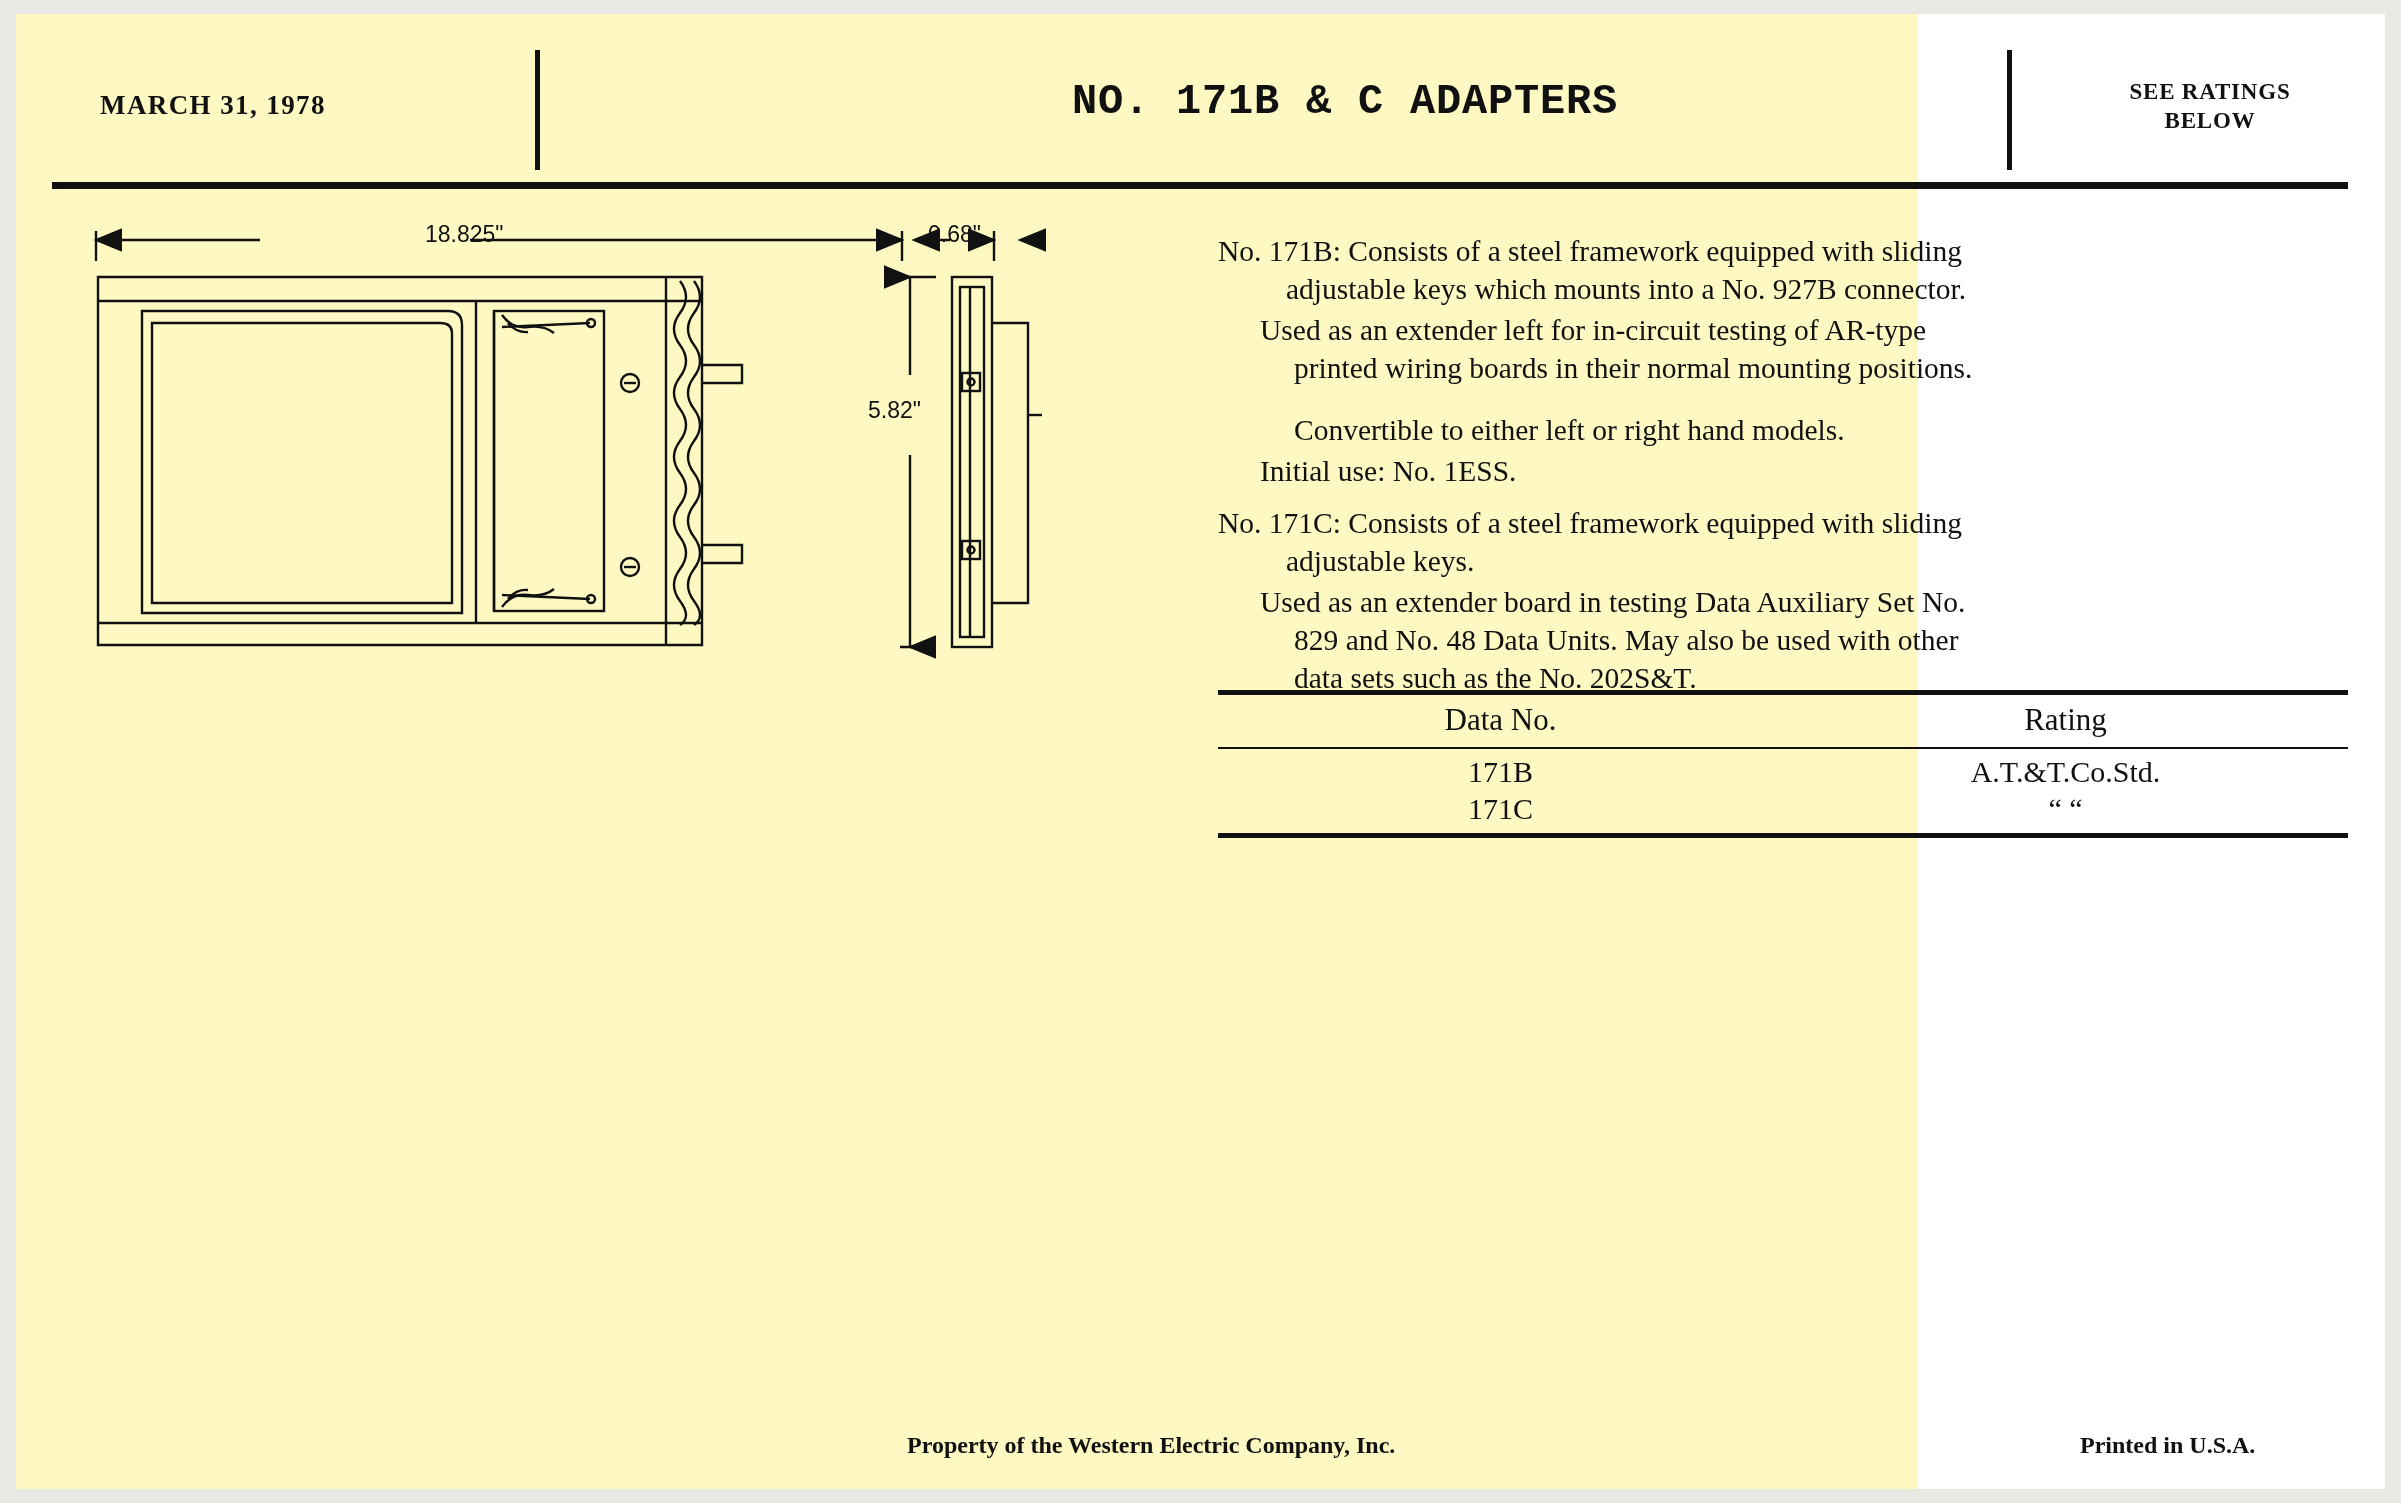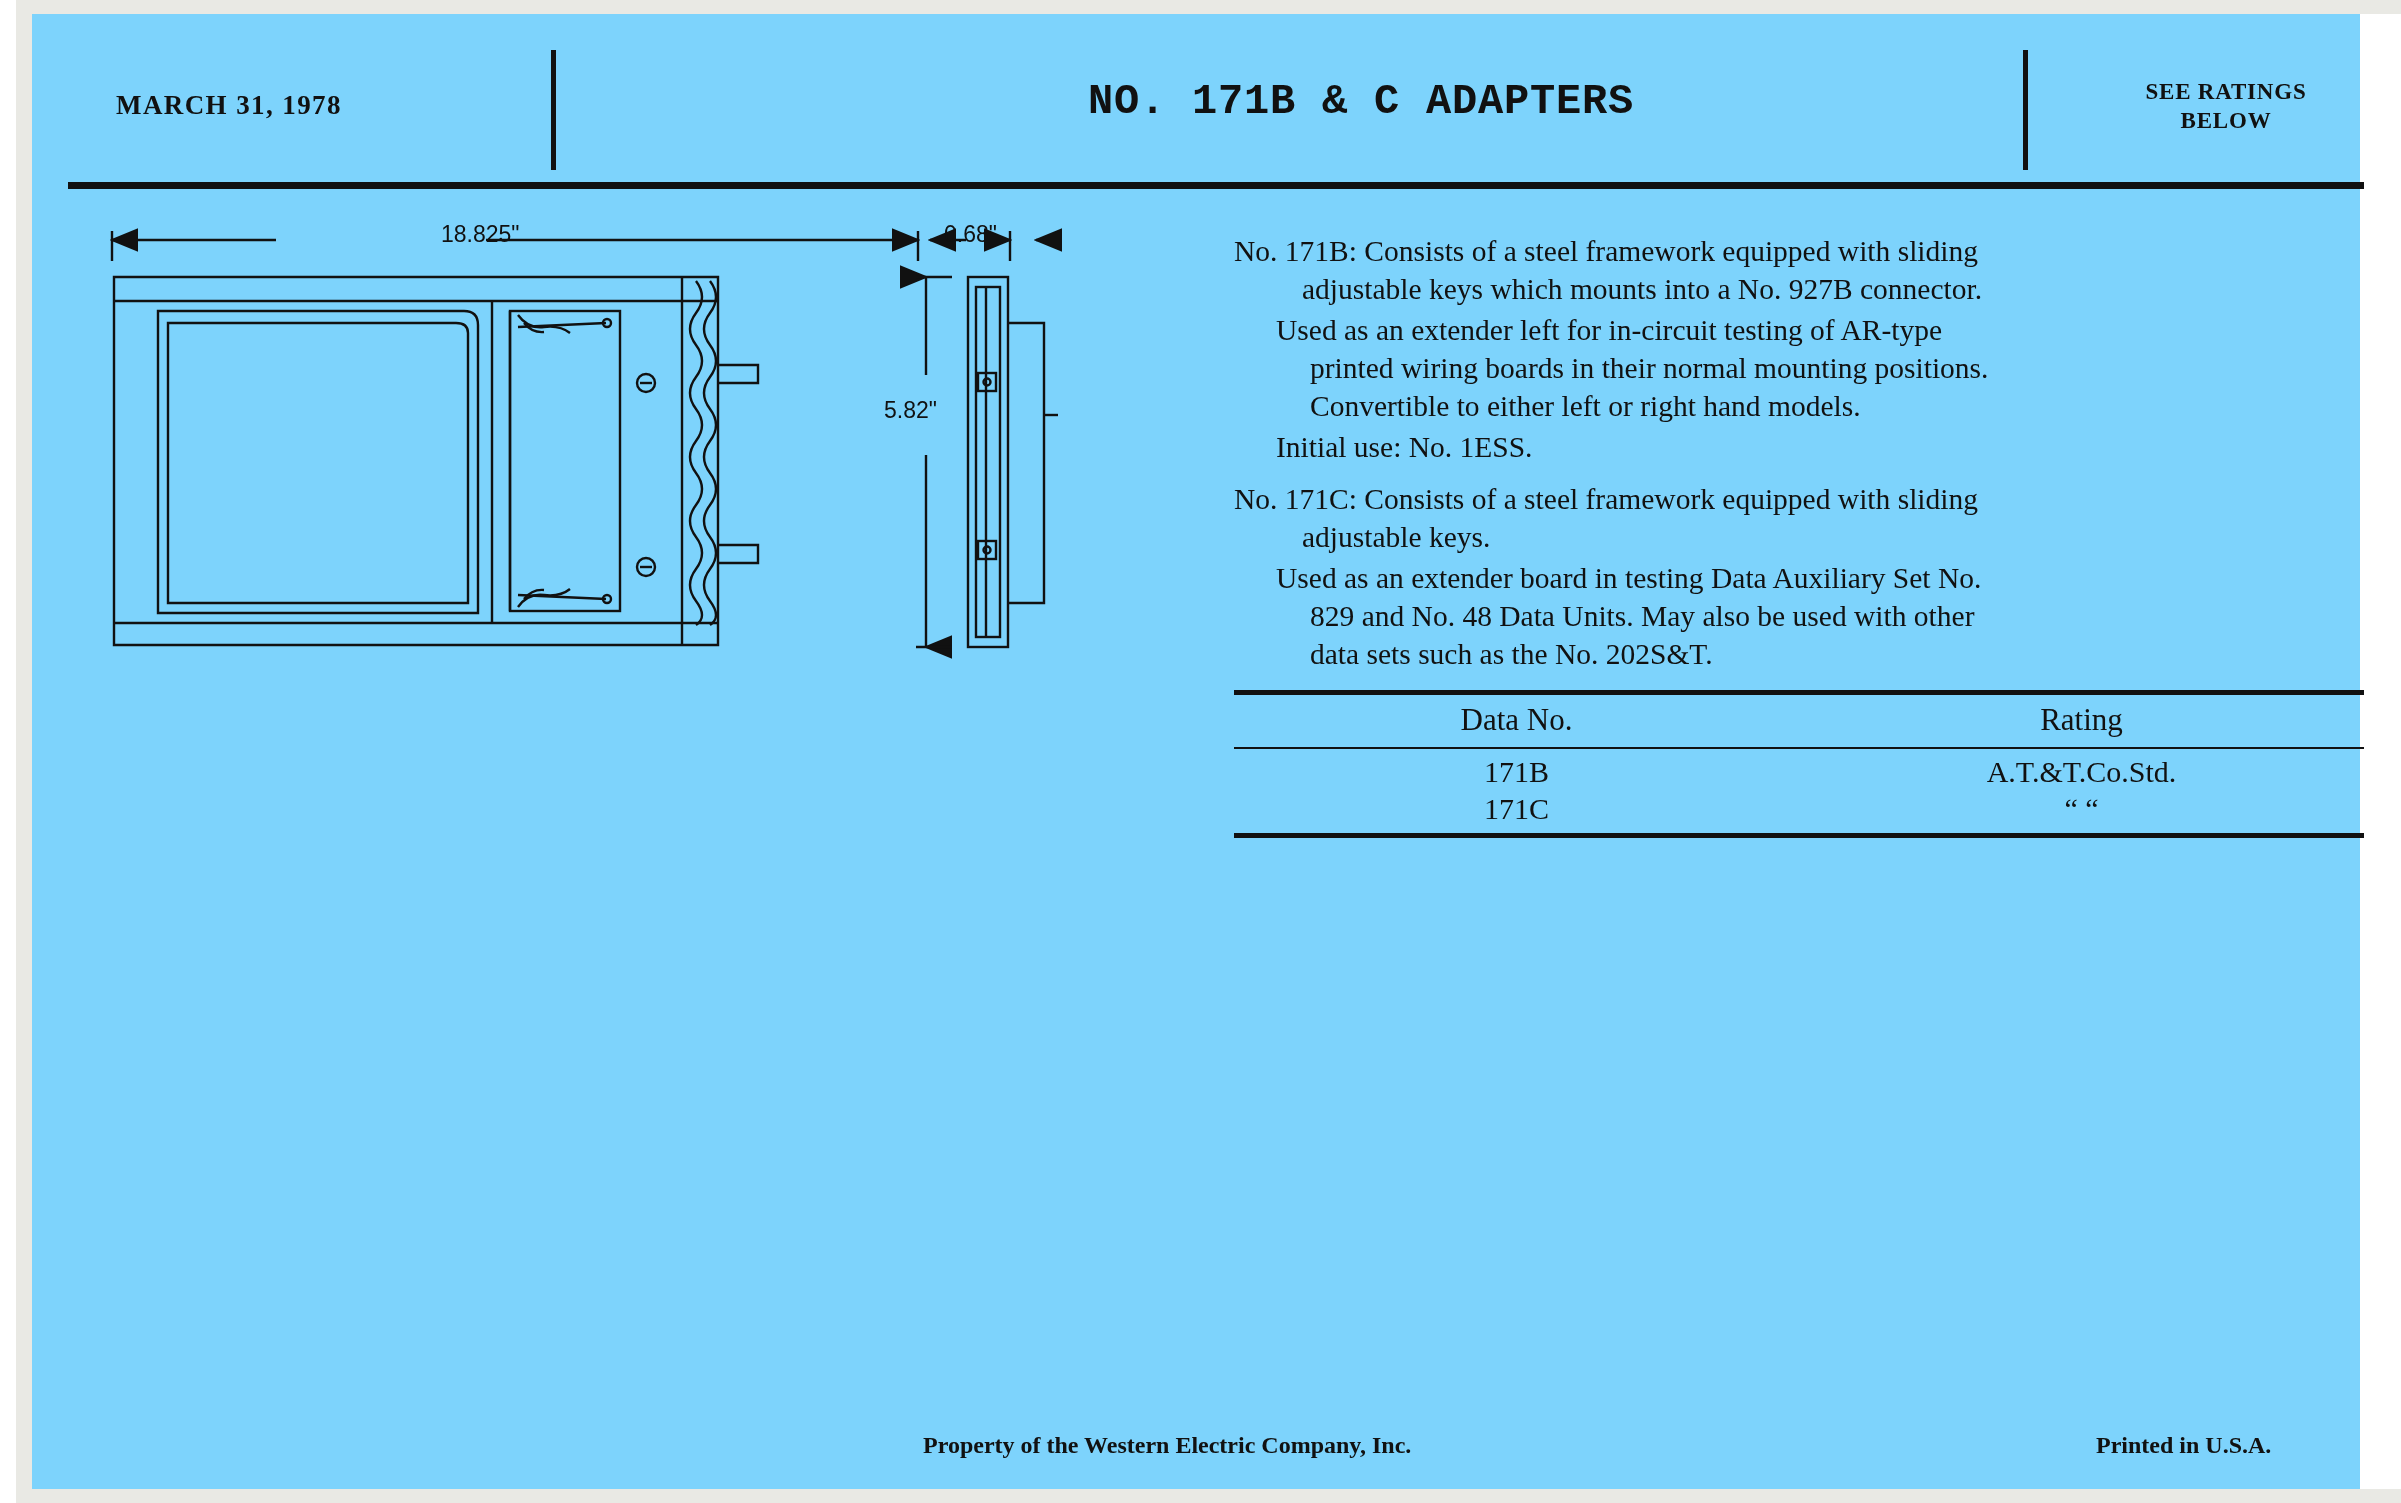--- a/index.html
+++ b/index.html
@@ -11,24 +11,24 @@
     width: 2401px;
     height: 1503px;
     font-family: "Liberation Serif", serif;
     color: #111111;
     position: relative;
     overflow: hidden;
   }
 
   .page {
     position: absolute;
-    left: 16px; top: 0;
-    width: 2344px;
+    left: 0; top: 0;
+    width: 1918px;
     height: 1503px;
-    background: #7dd3fc;
+    background: #fef9c3;
   }
 
   
   .header {
     position: absolute;
     left: 55px;
     top: 28px;
     width: 2290px;
     height: 140px;
   }
@@ -322,21 +322,21 @@
       <div class="spec-lead">
         <span class="tag">No. 171B:</span>
         <span>Consists of a steel framework equipped with sliding</span>
       </div>
       <div class="spec-hang">adjustable keys which mounts into a No. 927B connector.</div>
     </div>
 
     <div class="spec-block">
       <div style="padding-left:42px;" class="spec-lead">Used as an extender left for in-circuit testing of AR-type</div>
       <div style="padding-left:76px;" class="spec-lead">printed wiring boards in their normal mounting positions.</div>
-      <div style="padding-left:76px;" class="spec-hang no-just">Convertible to either left or right hand models.</div>
+      <div style="padding-left:76px;margin-top:24px;" class="spec-hang no-just">Convertible to either left or right hand models.</div>
     </div>
 
     <div class="spec-block">
       <div style="padding-left:42px;">Initial use:  No. 1ESS.</div>
     </div>
 
     <div class="spec-gap"></div>
 
     <div class="spec-block">
       <div class="spec-lead">

